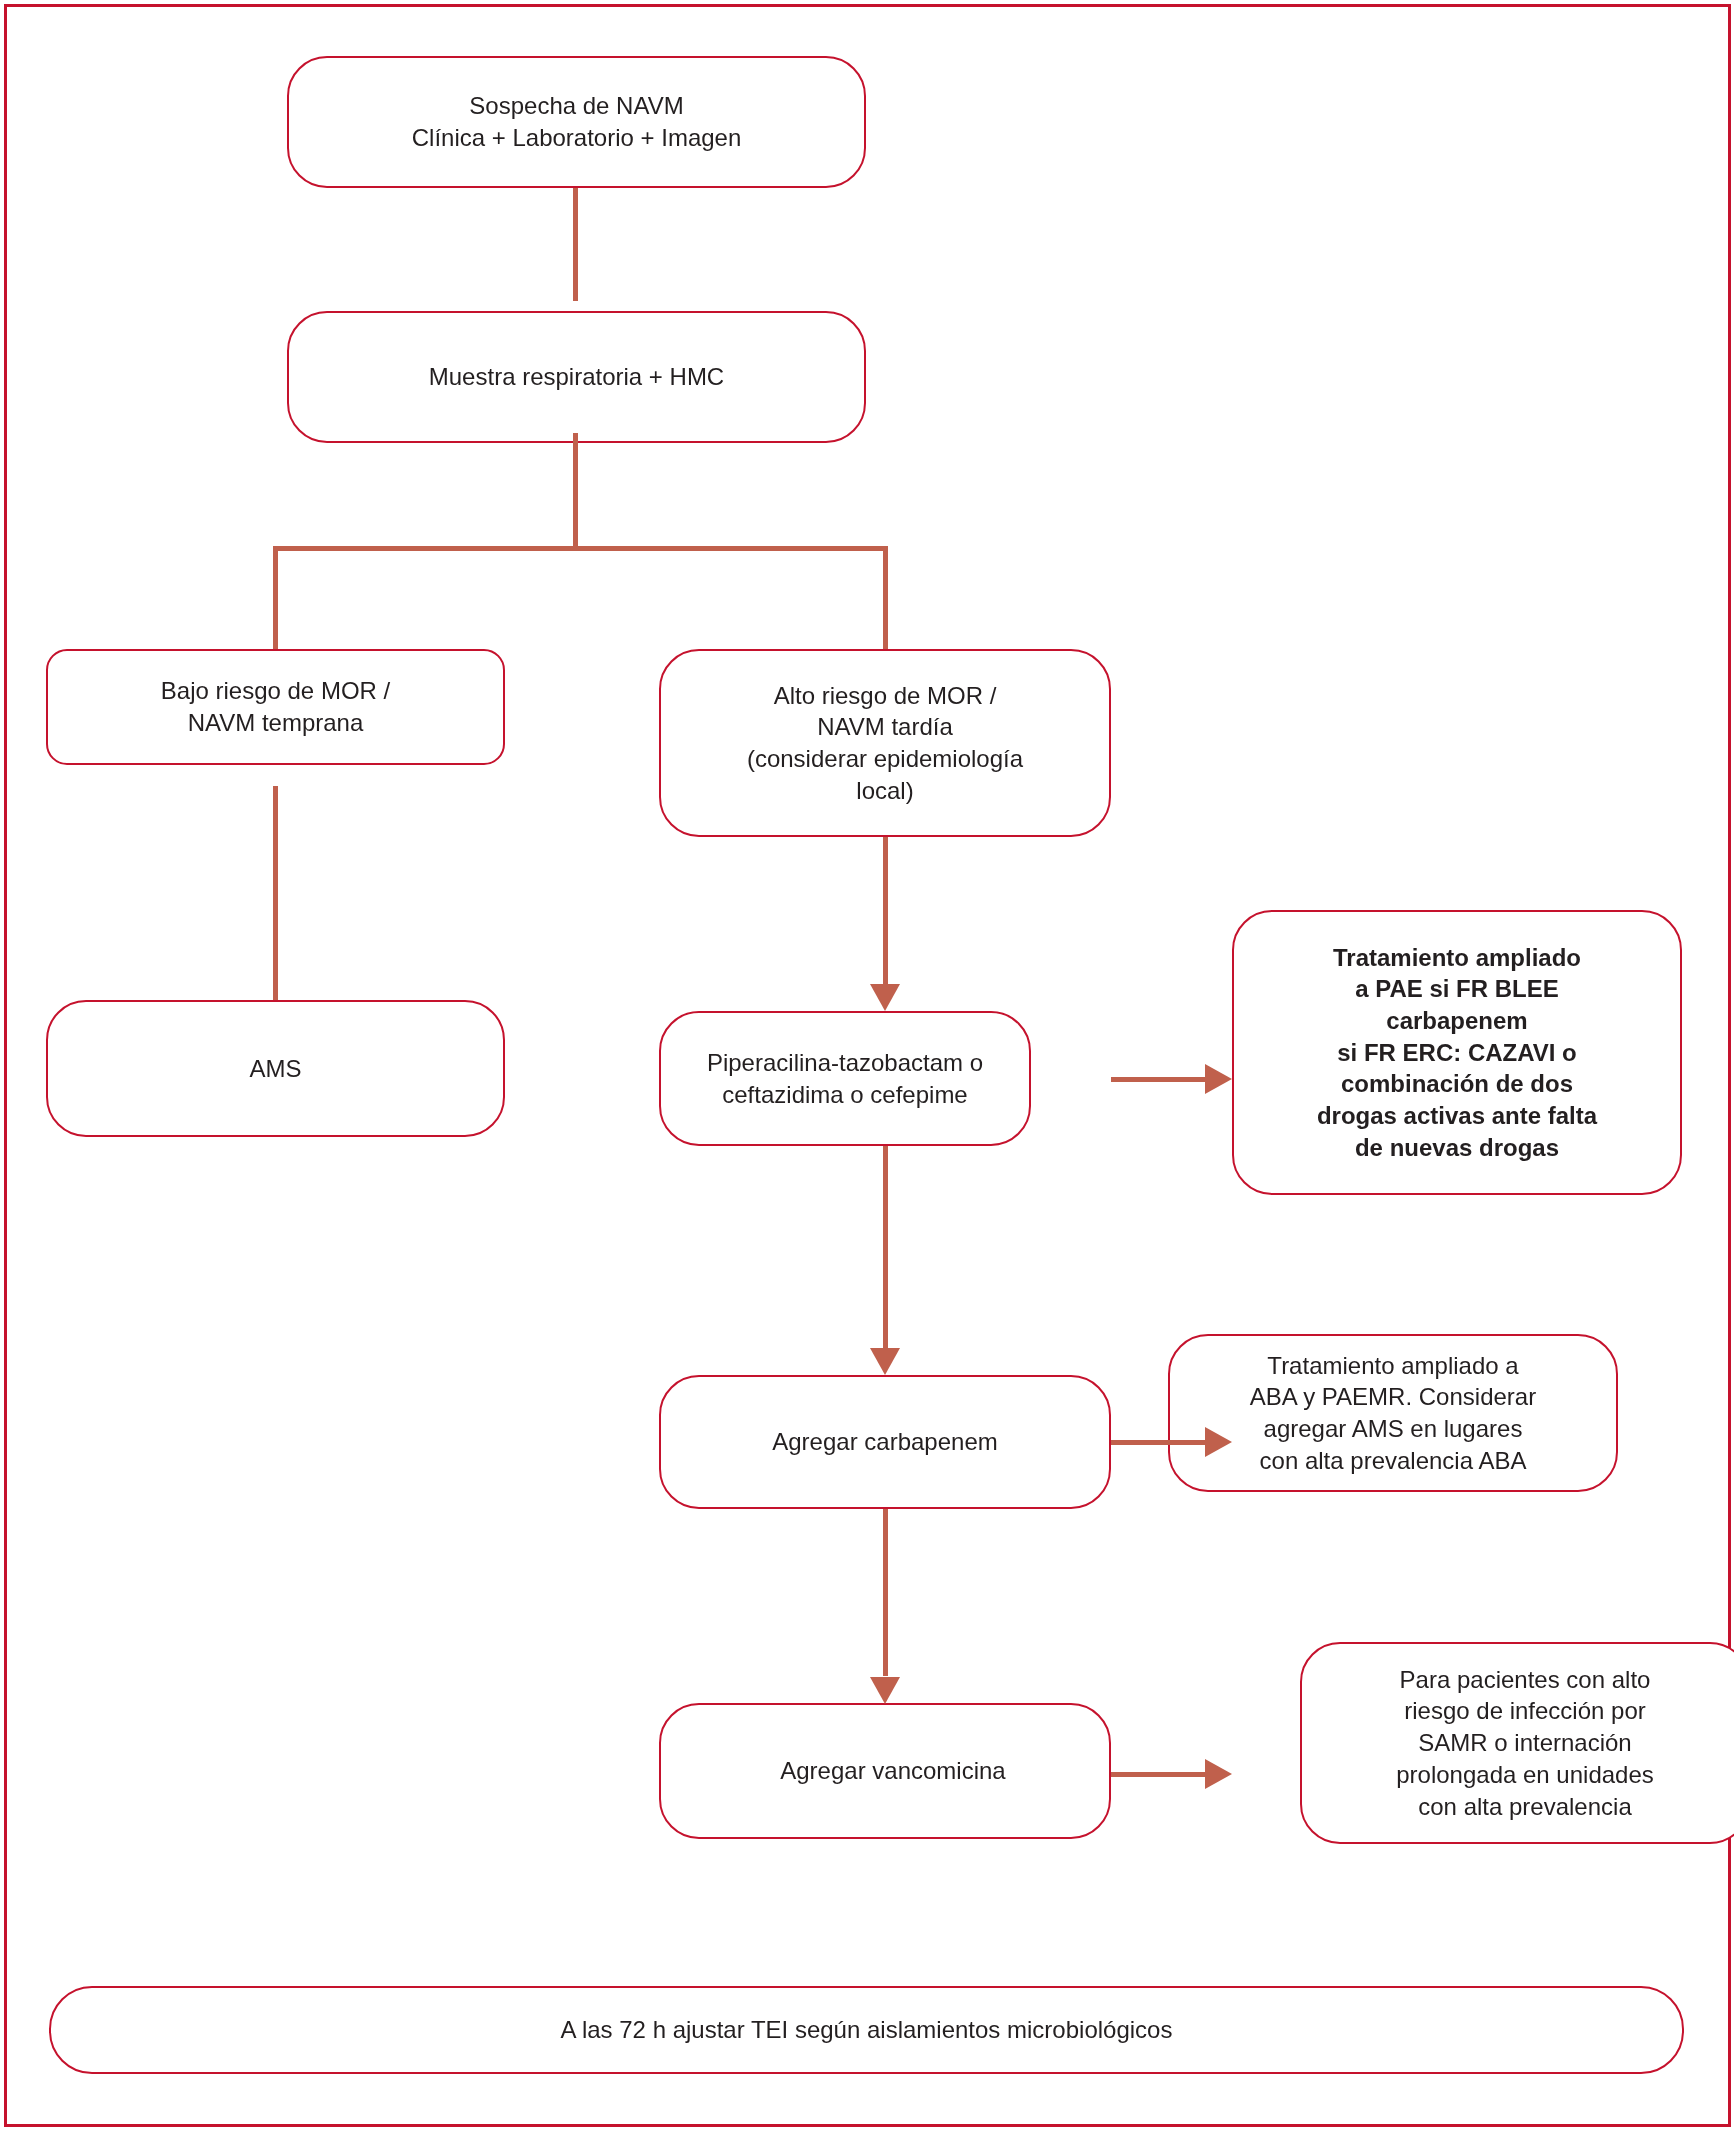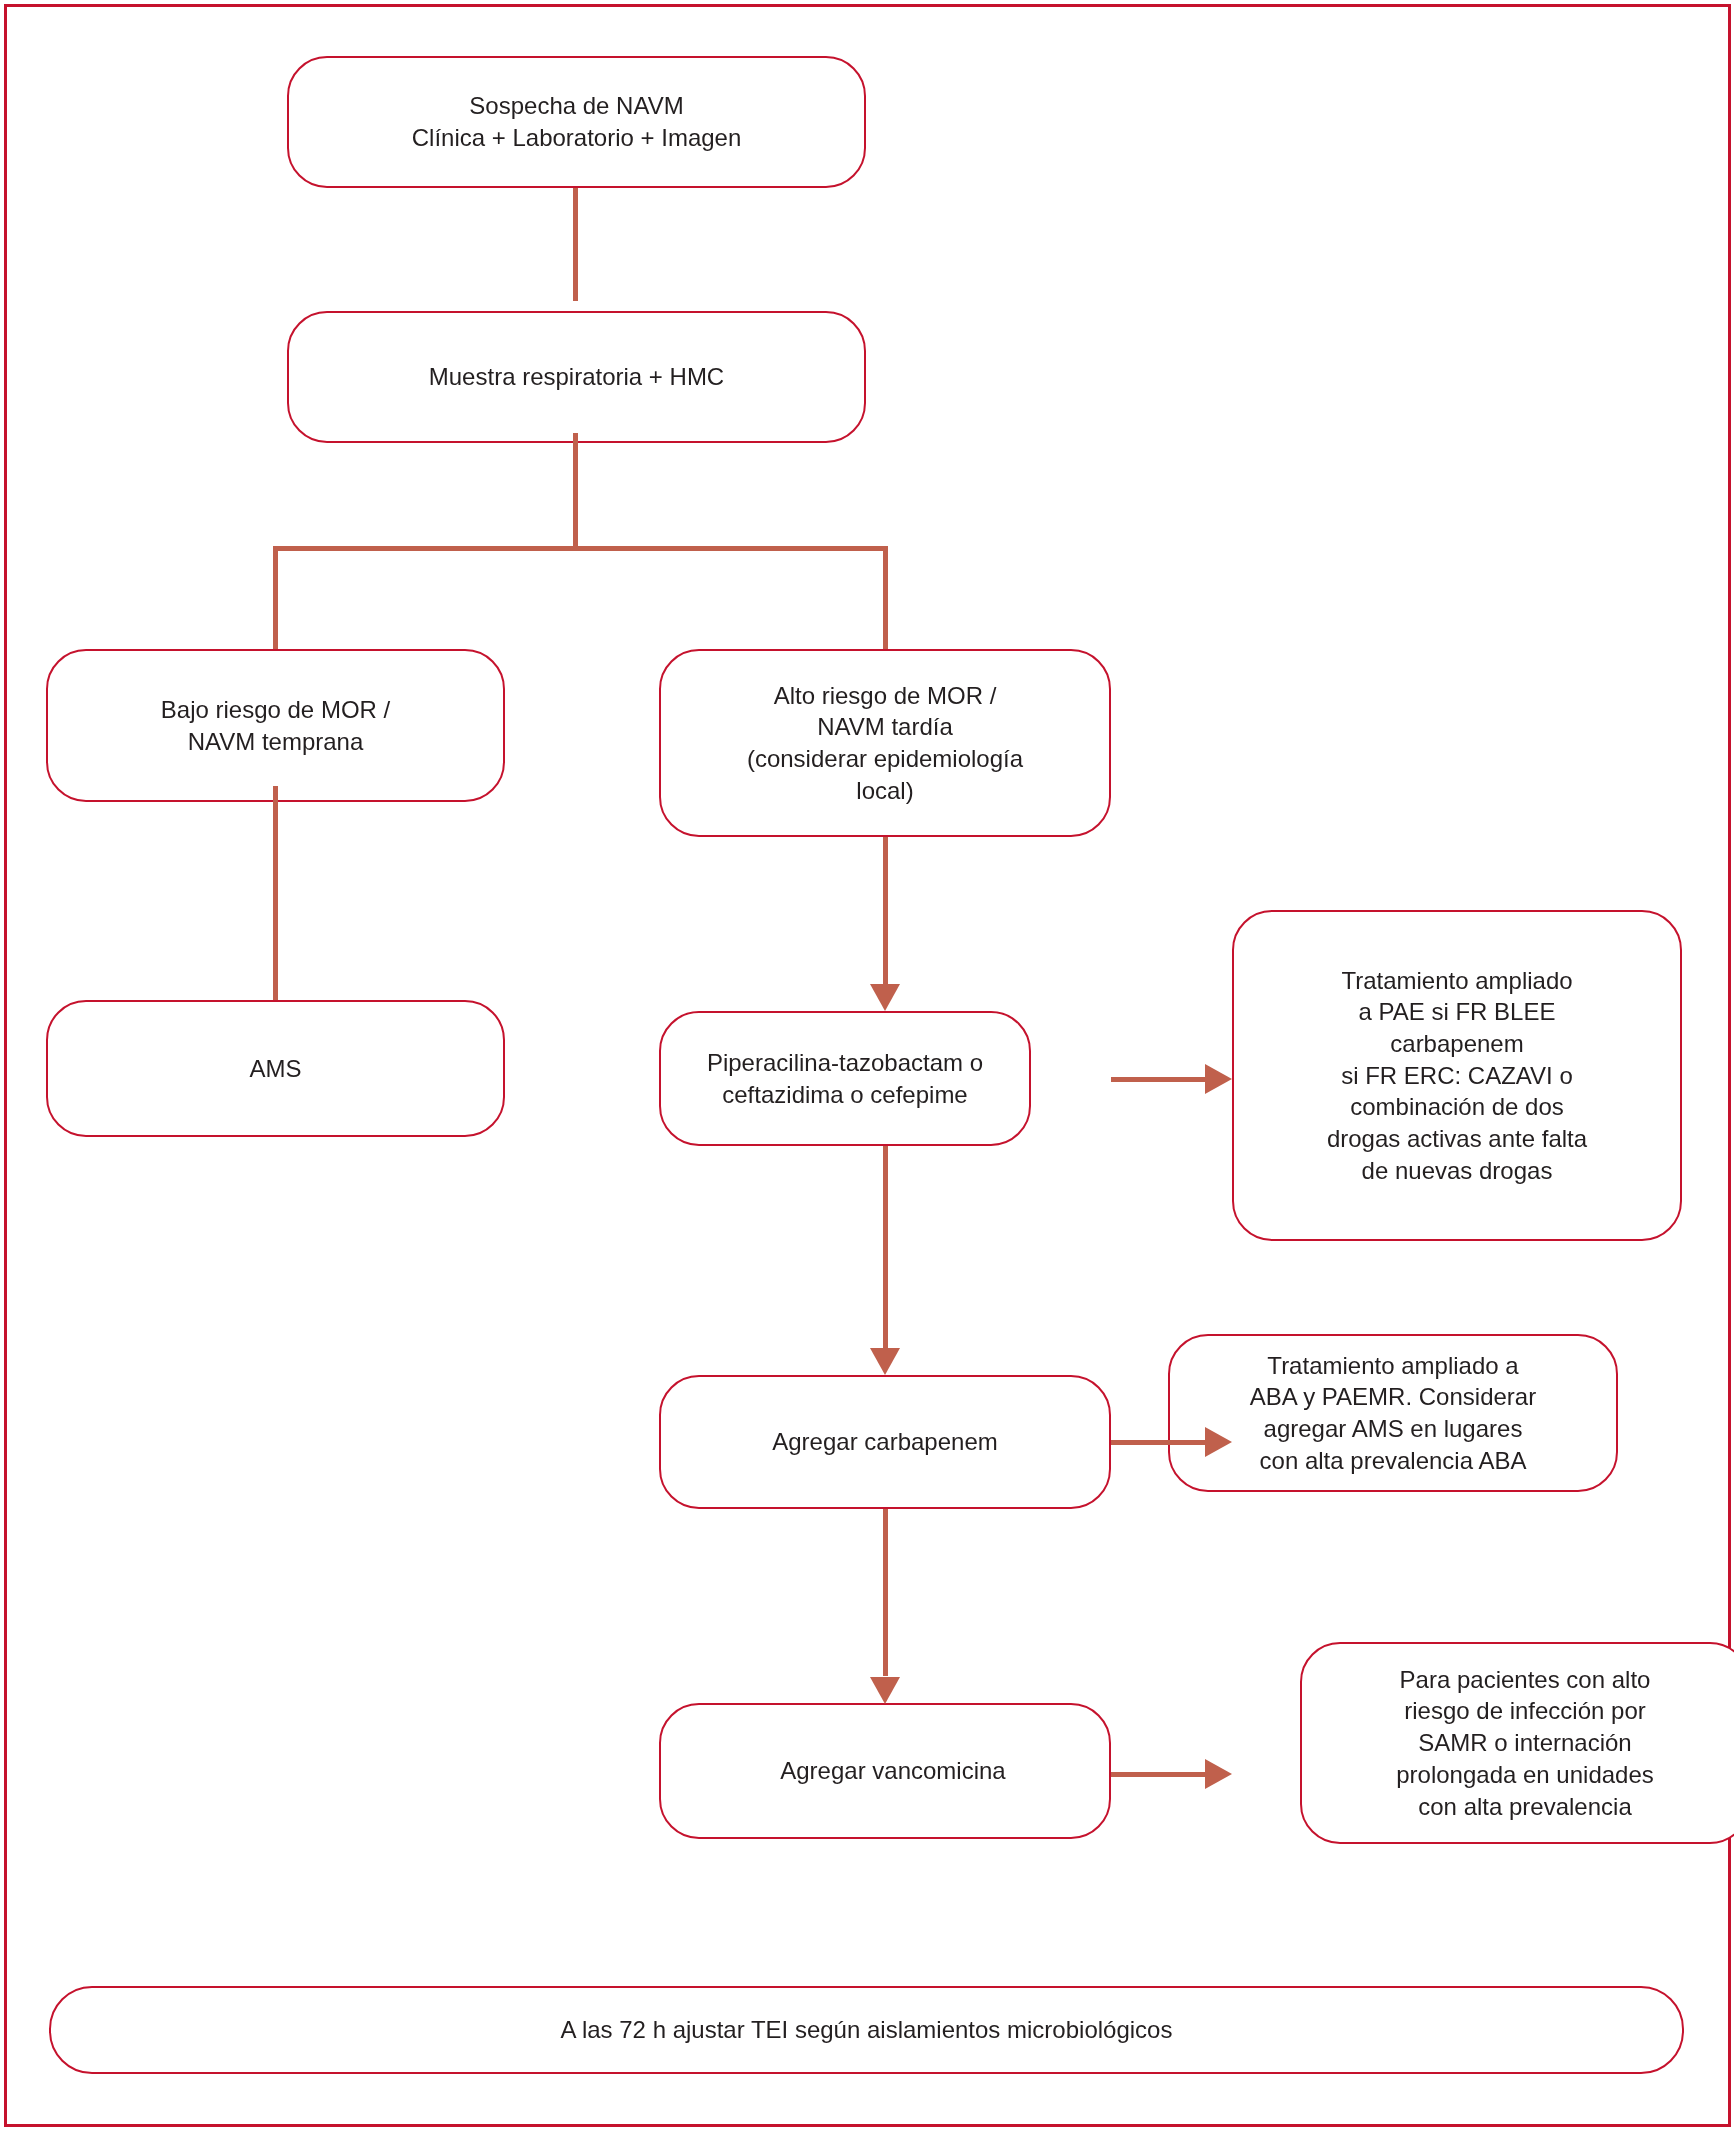--- a/index.html
+++ b/index.html
@@ -31,29 +31,29 @@
     display:flex;align-items:center;justify-content:center;
     text-align:center;
     font-size:24px;line-height:1.32;
     white-space:pre-line;
     padding:9px 16px;
   }
   
   .n-sospecha {left:287px; top:56px;   width:579px; height:132px;}
   .n-muestra  {left:287px; top:311px;  width:579px; height:132px;}
   
-  .n-bajo     {left:46px;  top:649px;  width:459px; height:153px;}
+  .n-bajo     {left:46px;  top:649px;  width:459px; height:116px;border-radius:21px;}
   .n-ams      {left:46px;  top:1000px; width:459px; height:137px;text-align:center;}
   
   .n-alto     {left:659px; top:649px;  width:452px; height:188px;}
   .n-piptazo  {left:659px; top:1011px; width:372px; height:135px;}
   .n-colistina{left:659px; top:1375px; width:452px; height:134px;}
   .n-vanco    {left:659px; top:1703px; width:452px; height:136px;padding-left:32px;}
   
-  .n-note-blee {left:1232px; top:910px; width:450px; height:331px;}
+  .n-note-blee {left:1232px; top:910px; width:450px; height:285px;font-weight:bold;}
   .n-note-coli {left:1168px; top:1334px; width:450px; height:158px;}
   .n-note-vanco{left:1300px; top:1642px; width:450px; height:202px;}
   
   .n-footer   {left:49px; top:1986px; width:1635px; height:88px; border-radius:43px;}
 
   .line{position:absolute;background:var(--connector);}
   .lv{width:4.5px;}
   .lh{height:4.5px;}
 
   .arrow-down{

